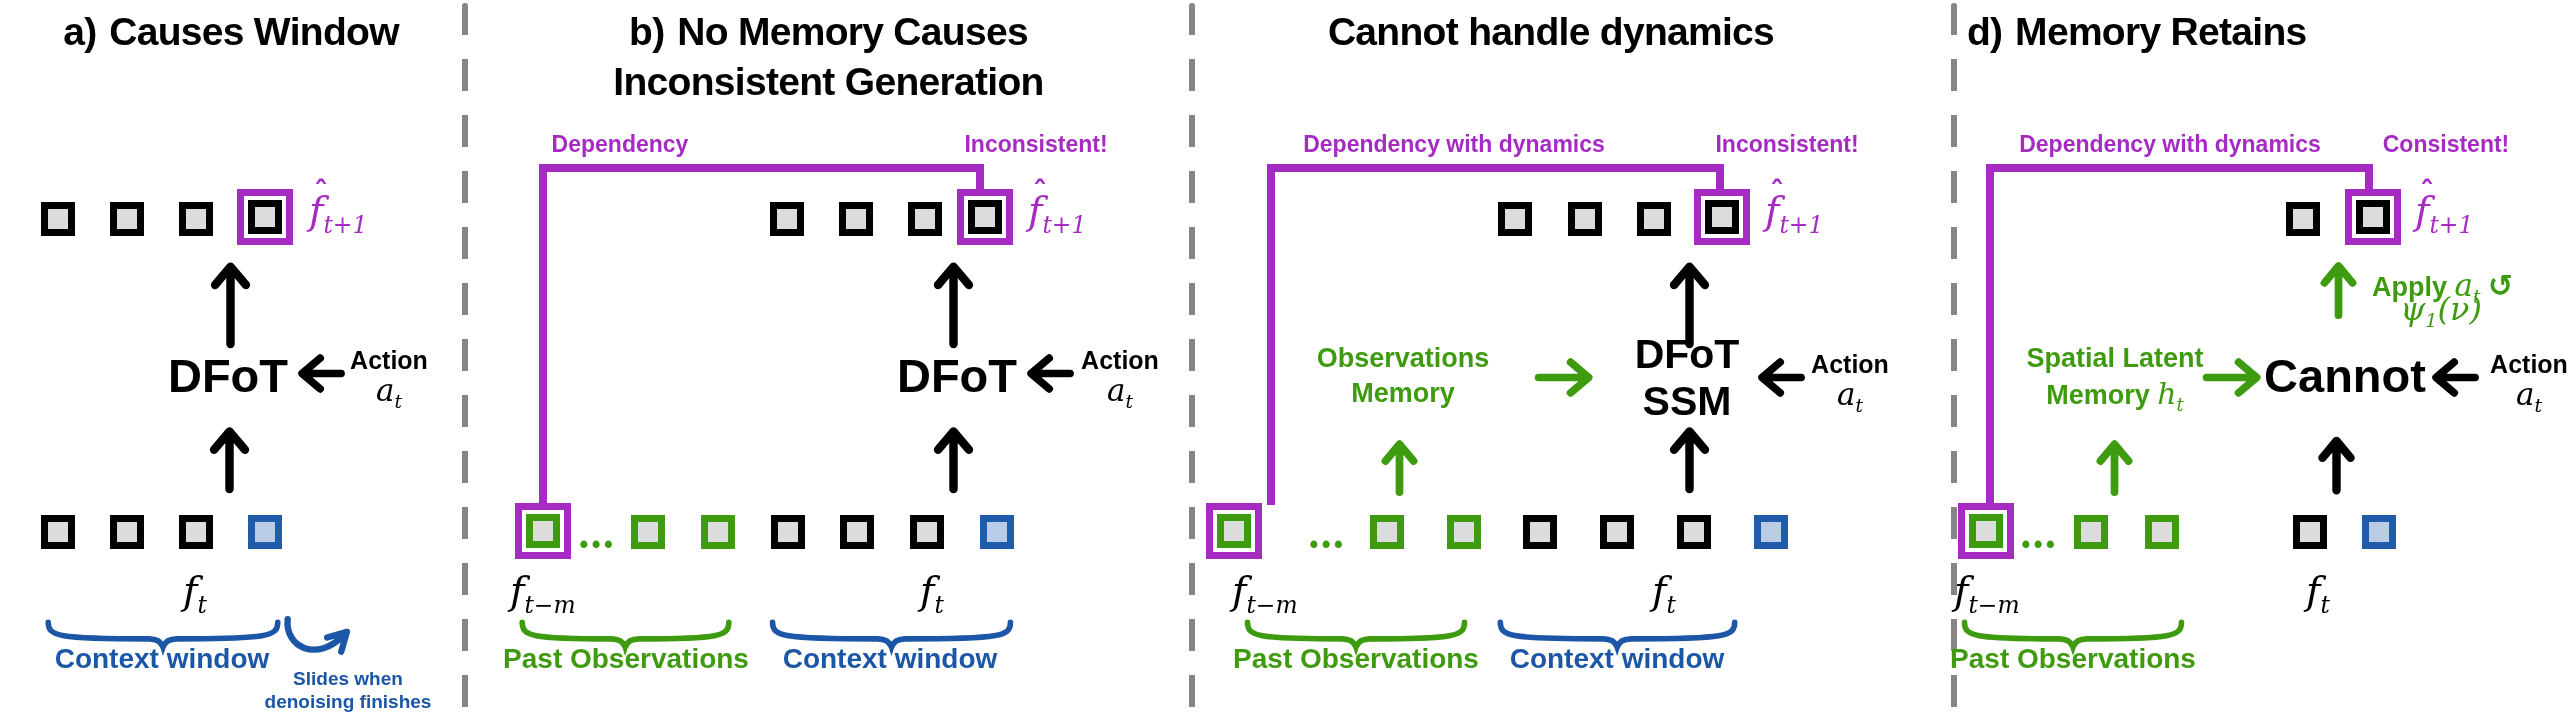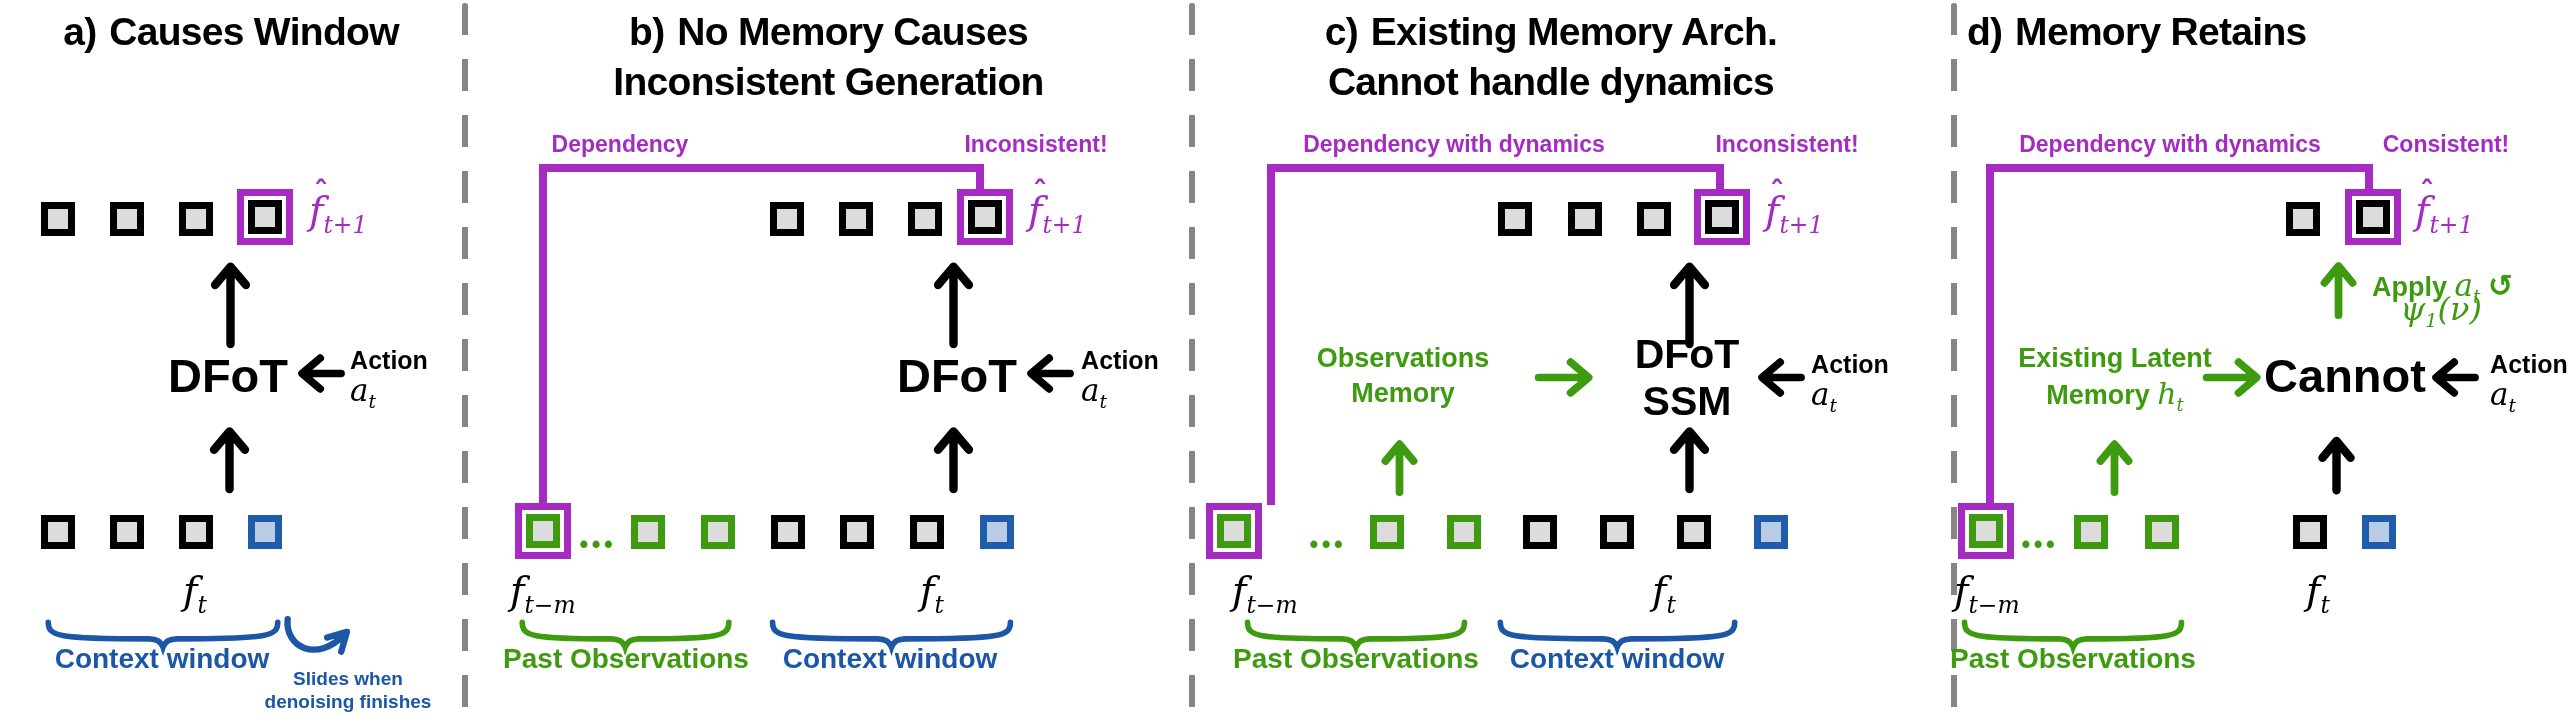--- a/index.html
+++ b/index.html
@@ -25,21 +25,21 @@
   
   .mi{font-family:"DejaVu Serif",serif;font-style:italic;}
   sub{font-size:0.6em;font-family:"DejaVu Serif",serif;font-style:italic;}
   .flabel{position:absolute;font-size:39px;font-family:"DejaVu Serif",serif;font-style:italic;white-space:nowrap;}
   .fhat{position:absolute;font-size:39px;color:#A62BC3;font-family:"DejaVu Serif",serif;font-style:italic;white-space:nowrap;}
   .fh{position:relative;display:inline-block;}
   .hat{position:absolute;top:-0.40em;left:0.16em;font-style:normal;font-family:"DejaVu Sans",sans-serif;font-weight:700;font-size:0.75em;}
   
   .model{position:absolute;font-size:47px;font-weight:700;letter-spacing:0px;white-space:nowrap;}
   .model2{position:absolute;font-size:41px;font-weight:700;line-height:47px;text-align:center;white-space:nowrap;}
-  .action{position:absolute;white-space:nowrap;}
+  .action{position:absolute;text-align:center;white-space:nowrap;}
   .action .aword{font-size:25px;font-weight:700;line-height:27px;}
   .action .avar{font-size:31px;line-height:32px;}
   .memlabel{position:absolute;font-size:27px;font-weight:700;line-height:35px;color:#3E9B0F;text-align:center;white-space:nowrap;}
   .dots{position:absolute;font-size:25px;font-weight:700;color:#3E9B0F;letter-spacing:3.5px;white-space:nowrap;}
   .caption{position:absolute;font-size:28px;font-weight:700;white-space:nowrap;}
   .caption.blue{color:#1C56A6;}
   .caption.green{color:#3E9B0F;}
   .note{position:absolute;font-size:19px;font-weight:700;color:#1C56A6;line-height:22.6px;text-align:center;white-space:nowrap;}
   .applyrow{position:absolute;font-size:27px;font-weight:700;color:#3E9B0F;white-space:nowrap;}
   .applyrow .avar{font-size:31px;font-weight:400;}
@@ -171,21 +171,20 @@
   <div class="caption green cx" style="left:626px;top:643px;">Past Observations</div>
 
   <svg style="left:768px;top:618px;" width="247" height="32" viewBox="0 0 350 46">
     <path d="M4,6 C4,26 16,30 155,30 Q 171,30 175,42 Q 179,30 195,30 C 334,30 346,26 346,6" fill="none" stroke="#1C56A6" stroke-width="8" stroke-linecap="round"></path>
   </svg>
   <div class="caption blue cx" style="left:890px;top:643px;">Context window</div>
 </div>
 
 <div class="abs" style="inset:0;">
   <div class="title" style="left:1195px;width:712px;">
-    <div><span class="tlabel">c)</span><span>Existing Memory Arch.</span></div>
     <div>Cannot handle dynamics</div>
   </div>
 
   <div class="mlabel cx" style="left:1454px;top:131px;">Dependency with dynamics</div>
   <div class="mlabel cx" style="left:1787px;top:131px;">Inconsistent!</div>
   <div class="mline" style="left:1267px;top:164px;width:457px;height:7.8px;"></div>
   <div class="mline" style="left:1267px;top:164px;width:7.8px;height:341px;"></div>
   <div class="mline" style="left:1716px;top:164px;width:7.8px;height:27px;"></div>
 
   <div class="sq" style="left:1498px;top:202px;"></div>
@@ -282,21 +281,21 @@
   <div class="applyrow" style="left:2372px;top:267px;">
     <span>Apply</span>
     <span class="avar mi" style="font-size:31px;"><span>a</span><sub>t</sub></span>
     <span style="font-family:'DejaVu Sans',sans-serif;font-size:30px;">↺</span>
   </div>
   <div class="psirow cx" style="left:2441px;top:290px;">
     <span>ψ</span><sub>1</sub><span>(ν)</span>
   </div>
 
   <div class="memlabel cx" style="left:2115px;top:341px;">
-    <div>Existing Latent</div>
+    <div>Spatial Latent</div>
     <div><span>Memory</span> <span class="mi" style="font-weight:400;font-size:30px;"><span>h</span><sub>t</sub></span></div>
   </div>
   <svg style="left:2202px;top:358px;" width="62" height="39" viewBox="0 0 88 56">
     <path d="M6 28 L74 28 M52 6 L78 28 L52 50" fill="none" stroke="#3E9B0F" stroke-width="11" stroke-linecap="round" stroke-linejoin="round"></path>
   </svg>
   <div class="model cx" style="left:2345px;top:348px;">Cannot</div>
   <svg style="left:2429px;top:358px;" width="49" height="39" viewBox="0 0 70 56">
     <path d="M66 28 L14 28 M36 6 L10 28 L36 50" fill="none" stroke="#000" stroke-width="11" stroke-linecap="round" stroke-linejoin="round"></path>
   </svg>
   <div class="action cx" style="left:2529px;top:351px;">

